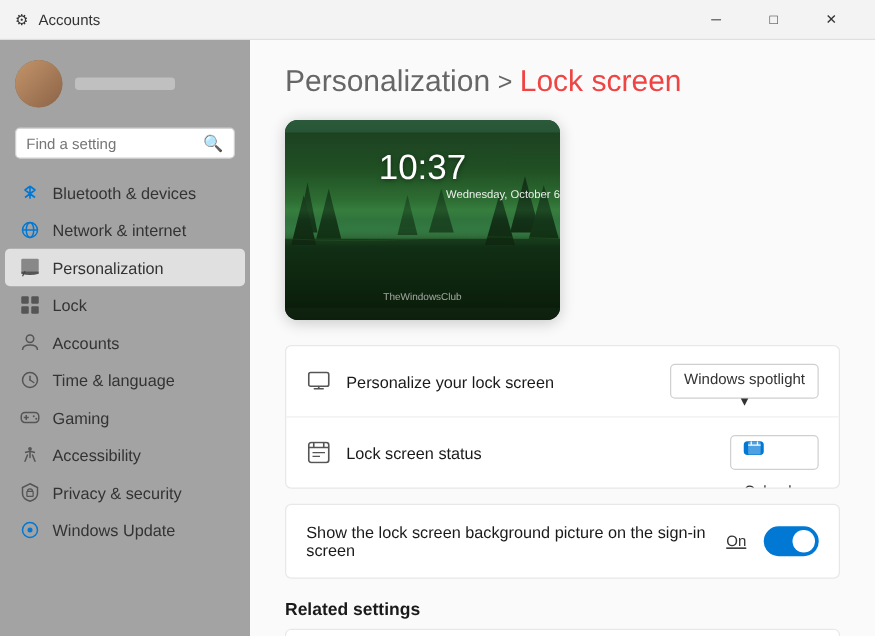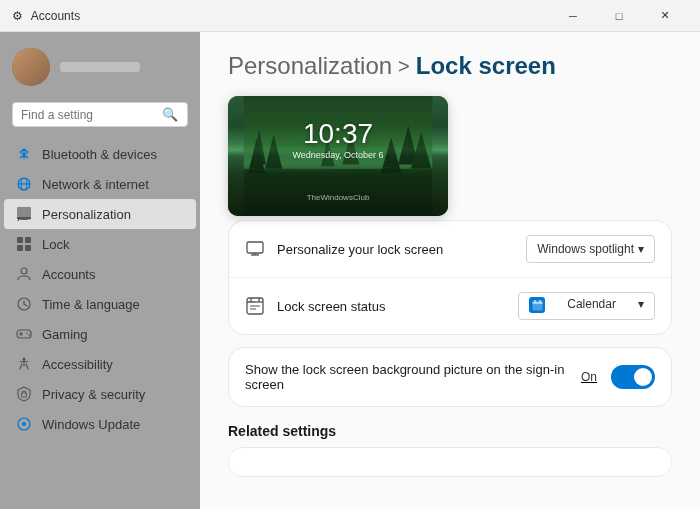--- a/index.html
+++ b/index.html
@@ -151,40 +151,40 @@
     .breadcrumb {
       font-size: 13px;
       color: #666;
       margin-bottom: 16px;
       display: flex;
       align-items: center;
       gap: 6px;
     }
     .breadcrumb-current {
       font-size: 24px;
-      font-weight: 700;
-      color: #0c4a6e;
+      font-weight: 400;
+      color: #ef4444;
     }
     .breadcrumb-parent {
       font-size: 24px;
       color: #666;
       font-weight: 400;
     }
     .breadcrumb-separator {
       font-size: 20px;
       color: #666;
     }
 
     
     .lock-preview {
       width: 220px;
-      height: 120px;
+      height: 160px;
       border-radius: 10px;
       overflow: hidden;
-      margin-bottom: 4px;
+      margin-bottom: 20px;
       position: relative;
       background: linear-gradient(180deg, #1a4a1a 0%, #2d6b2d 30%, #1a3a1a 60%, #0d1f0d 100%);
       box-shadow: 0 2px 12px rgba(0,0,0,0.2);
     }
     
     .forest-bg {
       position: absolute;
       top: 0; left: 0; right: 0; bottom: 0;
       background: 
         linear-gradient(180deg, 
@@ -204,38 +204,38 @@
       text-align: center;
       color: white;
       font-size: 28px;
       font-weight: 300;
       text-shadow: 0 1px 4px rgba(0,0,0,0.5);
     }
     .lock-date {
       position: absolute;
       top: 54px;
       left: 0; right: 0;
-      text-align: center;
+      text-align: right;
       color: rgba(255,255,255,0.9);
       font-size: 9px;
       font-weight: 400;
     }
     .watermark {
       position: absolute;
       bottom: 14px;
       left: 0; right: 0;
       text-align: center;
       color: rgba(255,255,255,0.6);
       font-size: 8px;
     }
 
     
     .settings-section {
       background: white;
-      border-radius: 16px;
+      border-radius: 5px;
       margin-bottom: 12px;
       overflow: hidden;
       border: 1px solid #e8e8e8;
     }
 
     .setting-row {
       display: flex;
       align-items: center;
       padding: 14px 16px;
       border-bottom: 1px solid #f0f0f0;
@@ -277,20 +277,21 @@
       align-items: center;
       gap: 4px;
       background: white;
       border: 1px solid #d0d0d0;
       border-radius: 4px;
       padding: 4px 10px;
       font-size: 12px;
       color: #333;
       cursor: pointer;
       height: 28px;
+      flex-direction: column;
     }
 
     .calendar-badge {
       width: 16px;
       height: 16px;
       background: #0078d4;
       border-radius: 3px;
       display: flex;
       align-items: center;
       justify-content: center;

